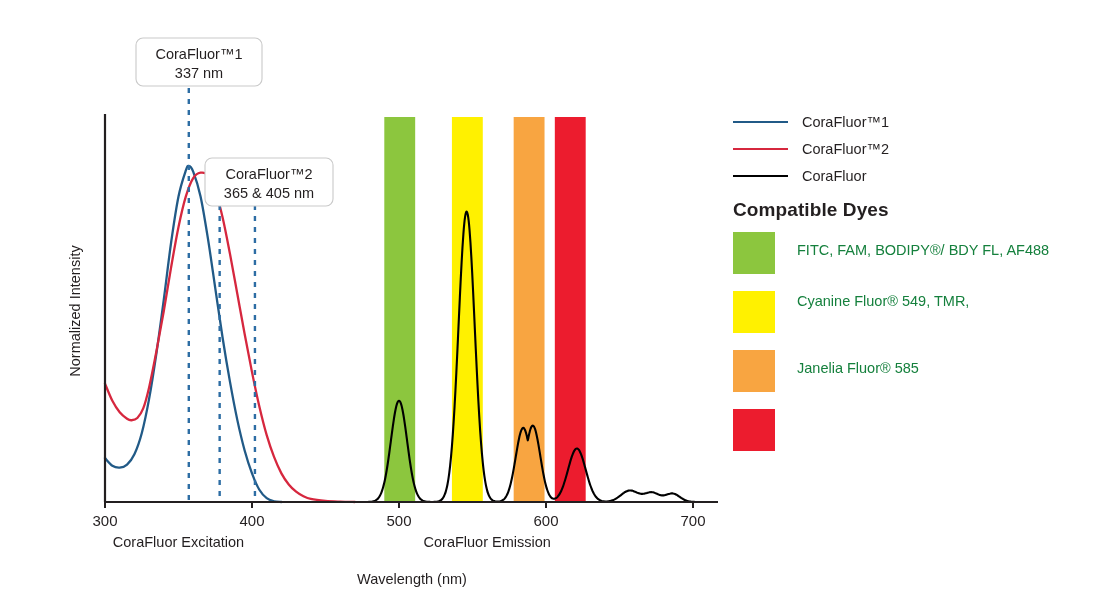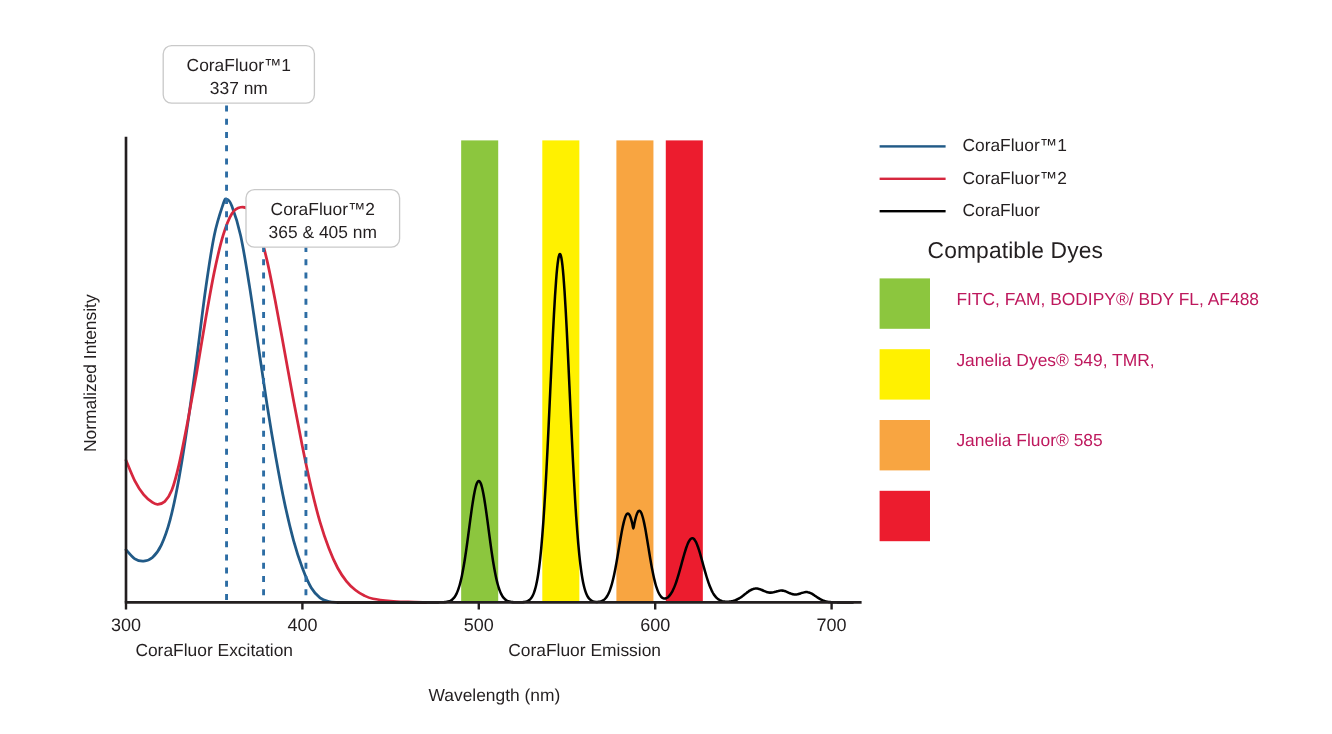--- a/index.html
+++ b/index.html
@@ -27,26 +27,26 @@
   .callout-text{font-size:14.5px;text-anchor:middle;}
 
   
   #side{position:absolute;left:728px;top:0;width:382px;height:612px;}
 
   .legend-rows{position:absolute;left:5px;top:108px;width:375px;}
   .legend-row{display:flex;align-items:center;height:27px;}
   .legend-swatch-line{width:55px;height:0;border-top-width:2.4px;border-top-style:solid;margin-right:14px;flex:none;}
   .legend-label{font-size:14.5px;color:#231f20;white-space:nowrap;}
 
-  .dyes-title{position:absolute;left:5px;top:199px;font-size:19px;font-weight:normal;color:#231f20;letter-spacing:.1px;margin-left:40px;}
+  .dyes-title{position:absolute;left:5px;top:199px;font-size:19px;font-weight:bold;color:#231f20;letter-spacing:.1px;}
 
   .dyes-list{position:absolute;left:5px;top:232px;width:375px;}
   .dye-row{display:flex;align-items:flex-start;margin-bottom:17px;min-height:42px;}
   .dye-swatch{width:42px;height:42px;flex:none;margin-right:22px;}
-  .dye-label{font-size:14.5px;line-height:1.35;color:#be185d;padding-top:9px;}
+  .dye-label{font-size:14.5px;line-height:1.35;color:#15803d;padding-top:9px;}
   .dye-label.two-line{padding-top:1px;}
 </style>
 </head>
 <body>
 
 <div id="root">
 
   <div id="chart-area">
     <svg class="plot" id="plot-svg" width="730" height="612" viewBox="0 0 730 612">
         <g>
@@ -116,21 +116,21 @@
     <div class="dyes-list" id="dyes-list">
         <div class="dye-row">
           <div class="dye-swatch" style="background: rgb(140, 198, 62);"></div>
           <div class="dye-label">
             <div>FITC, FAM, BODIPY®/ BDY FL, AF488</div>
           </div>
         </div>
         <div class="dye-row">
           <div class="dye-swatch" style="background: rgb(255, 241, 0);"></div>
           <div class="dye-label two-line">
-            <div>Janelia Dyes® 549, TMR,</div>
+            <div>Cyanine Fluor® 549, TMR,</div>
           </div>
         </div>
         <div class="dye-row">
           <div class="dye-swatch" style="background: rgb(248, 165, 65);"></div>
           <div class="dye-label">
             <div>Janelia Fluor® 585</div>
           </div>
         </div>
         <div class="dye-row">
           <div class="dye-swatch" style="background: rgb(236, 28, 46);"></div>

